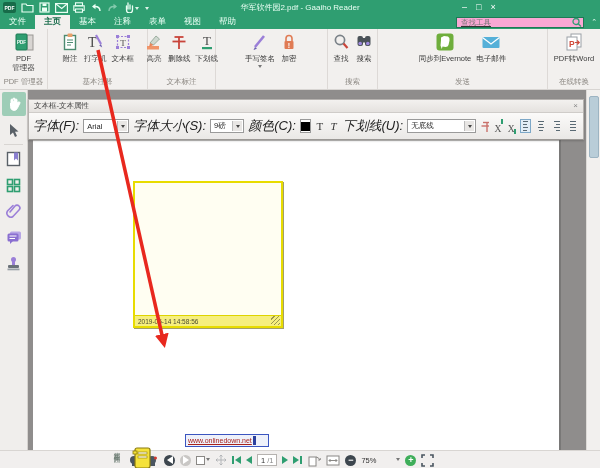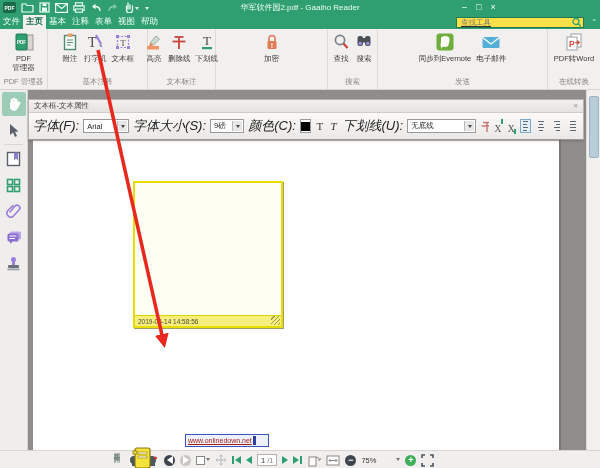--- a/index.html
+++ b/index.html
@@ -11,23 +11,23 @@
   .qat{display:flex;align-items:center;gap:5px;padding-left:3px;}
   .qat .qbtn{display:flex;align-items:center;height:13px;}
   .applogo{width:13px;height:11px;background:#176b49;border-radius:2px;color:#fff;font-size:5px;font-weight:bold;display:flex;align-items:center;justify-content:center;}
   .wtitle{position:absolute;left:0;right:0;top:0;height:15px;display:flex;align-items:center;justify-content:center;color:#eafff4;font-size:8px;pointer-events:none;}
   .winctrl{position:absolute;left:462px;top:0;height:15px;display:flex;align-items:center;gap:9px;color:#fff;font-size:9px;}
   .winctrl span{cursor:default;line-height:15px;}
   .caret-dn{width:0;height:0;border:2.5px solid transparent;border-top:3px solid #dff3ea;margin-left:1px;margin-top:3px;}
 
   
   .tabbar{position:absolute;left:0;top:15px;width:600px;height:14px;background:#2f9e71;display:flex;align-items:stretch;}
-  .tab{padding:0 3px;display:flex;align-items:center;color:#eafff4;font-size:8.5px;}
+  .tab{padding:0 9px;display:flex;align-items:center;color:#eafff4;font-size:8.5px;}
   .tab.active{background:#f2f0ee;color:#1c6e4e;font-weight:bold;}
-  .searchwrap{position:absolute;right:16px;top:1.5px;width:128px;height:11.5px;background:#fde047;border:1px solid #1d7a55;display:flex;align-items:center;text-decoration:underline;}
+  .searchwrap{position:absolute;right:16px;top:1.5px;width:128px;height:11.5px;background:#f9a8d4;border:1px solid #1d7a55;display:flex;align-items:center;text-decoration:underline;}
   .searchwrap input{flex:1;border:0;outline:none;font-size:7.5px;padding-left:4px;color:#555;background:transparent;font-family:inherit;width:100px;}
   .collapse-ribbon{position:absolute;right:3px;top:3px;color:#eafff4;font-size:7px;}
 
   
   .ribbon{position:absolute;left:0;top:29px;width:600px;height:61px;background:#f2f0ee;border-bottom:1px solid #d8d5d2;display:flex;}
   .rgroup{display:flex;flex-direction:column;border-right:1px solid #ddd9d6;padding-top:2px;}
   .rbtns{flex:1;display:flex;justify-content:center;align-items:flex-start;gap:1px;}
   .rbtn{display:flex;flex-direction:column;align-items:center;padding:1px 2px;font-size:7.5px;color:#3a3a3a;white-space:nowrap;cursor:default;}
   .rbtn svg{margin-bottom:2px;}
   .rgl{font-size:7.5px;color:#8a8680;text-align:center;padding:1px 0 2px;white-space:nowrap;}
@@ -255,20 +255,28 @@
           <span>下划线</span>
         </div>
       </div>
       <div class="rgl">文本标注</div>
     </div>
 
     <div class="rgroup" style="width:112px">
       <div class="rbtns">
         <div class="rbtn">
           <svg width="18" height="20">
+            <line x1="4" y1="15" x2="13" y2="4" stroke="#9b7fd8" stroke-width="2.6"></line>
+            <path d="M4,15 l-1.5,3 3.5,-1.2 z" fill="#6b5fb0"></path>
+          </svg>
+          <span>手写签名</span>
+          <span class="tiny-caret"></span>
+        </div>
+        <div class="rbtn">
+          <svg width="18" height="20">
             <path d="M6,9 V6.5 a3,3 0 0 1 6,0 V9" fill="none" stroke="#e07b54" stroke-width="1.6"></path>
             <rect x="4.5" y="9" width="9" height="8" rx="1" fill="#e07b54"></rect>
             <text x="9" y="15.5" text-anchor="middle" font-size="7" fill="#fff" font-weight="bold">!</text>
           </svg>
           <span>加密</span>
         </div>
       </div>
     </div>
 
     <div class="rgroup" style="width:50px">

